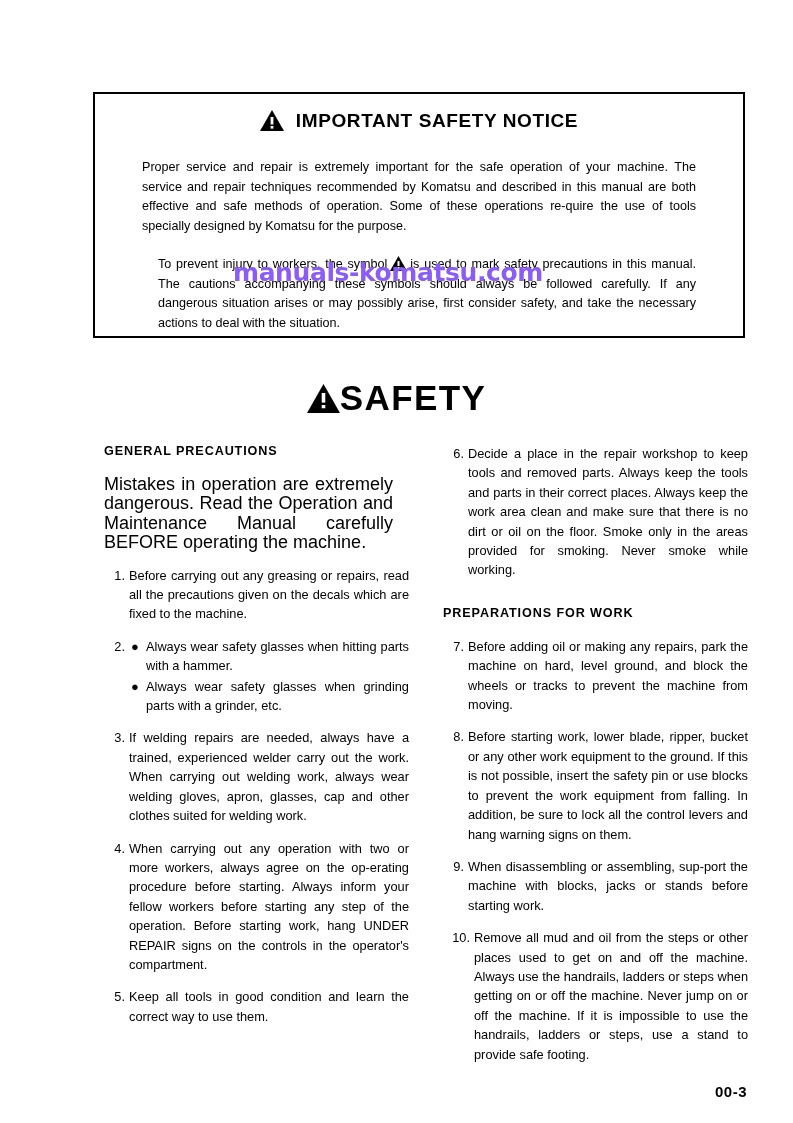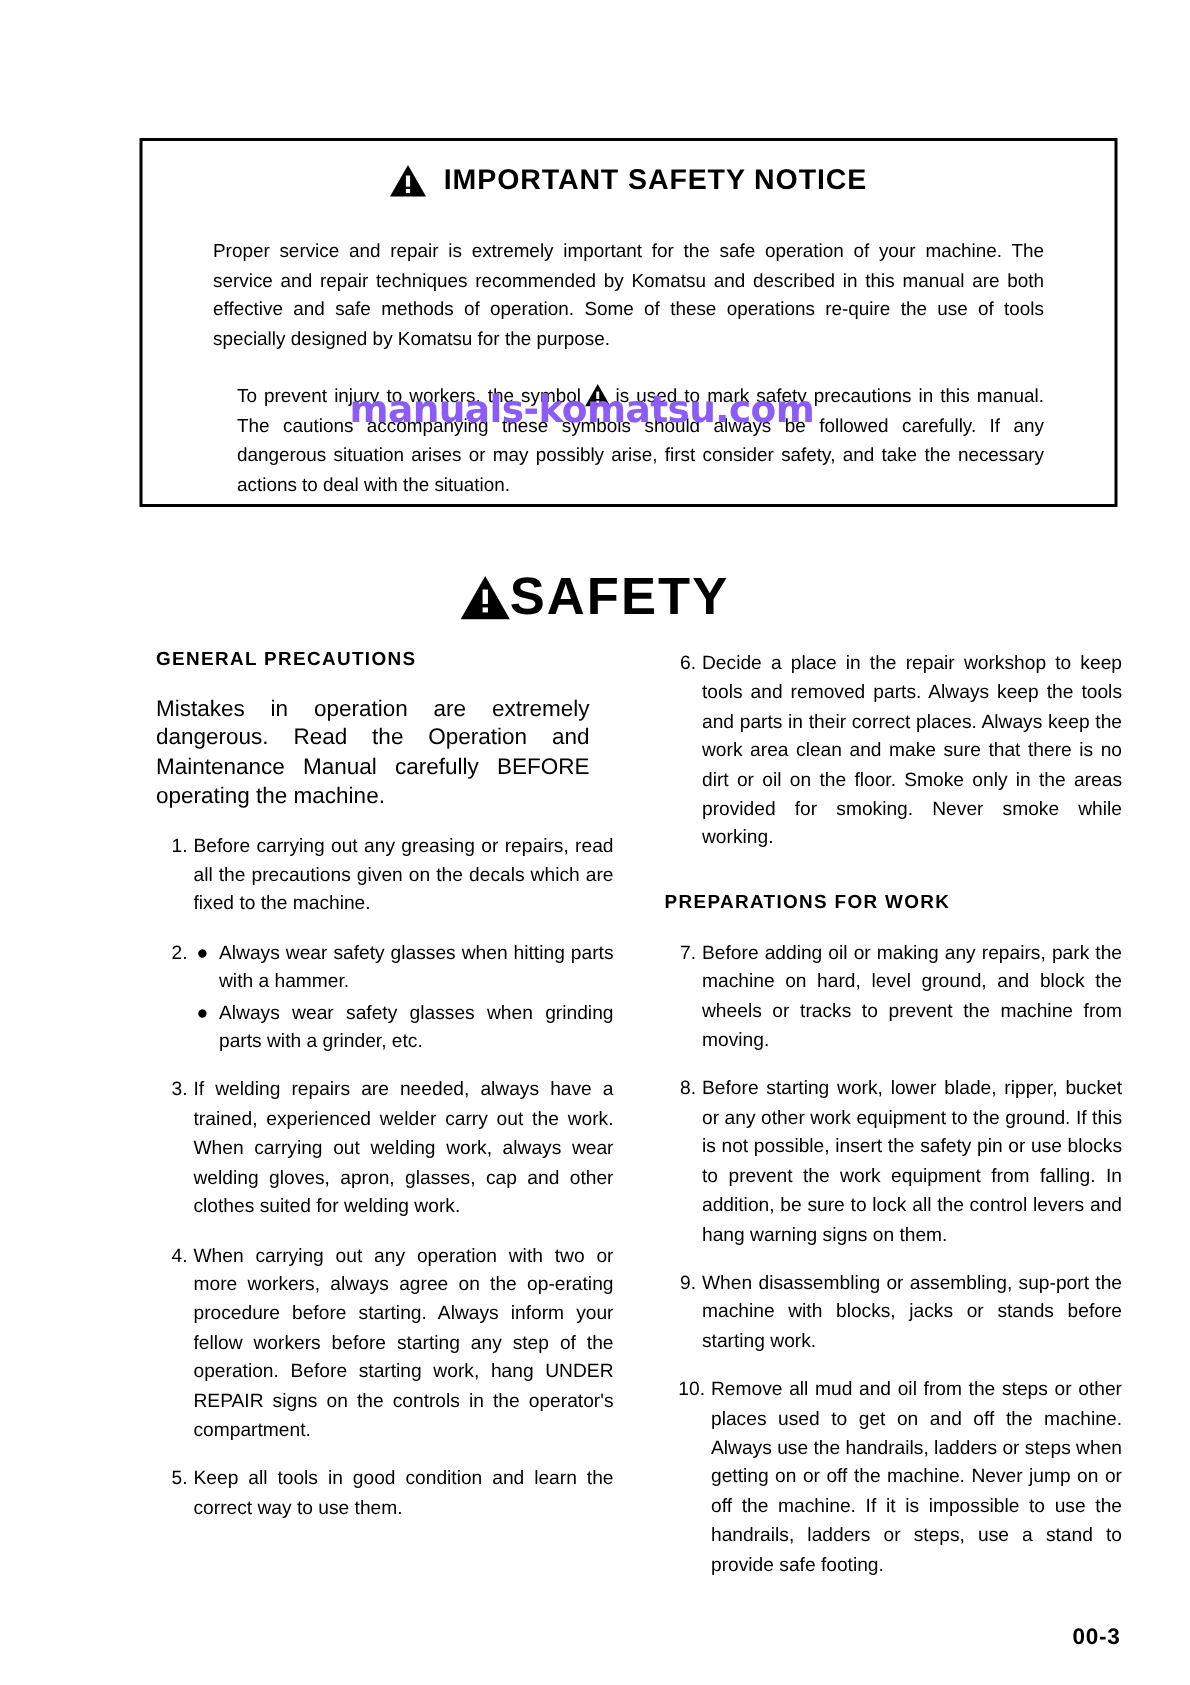--- a/index.html
+++ b/index.html
@@ -90,41 +90,41 @@
   .safety-head-text {
     font-size: 35px;
     font-weight: bold;
     letter-spacing: 1.4px;
   }
 
   
   .columns {
     position: absolute;
     left: 104px;
-    top: 432px;
+    top: 444px;
     width: 645px;
     display: flex;
     gap: 34px;
   }
   .col {
     width: 305px;
   }
 
   .sec-head {
     font-size: 12.6px;
     font-weight: bold;
     letter-spacing: 0.9px;
     margin: 0 0 17px 0;
   }
   .sec-head.spaced-top {
     margin-top: 26px;
   }
 
   .lead {
-    font-size: 15px;
+    font-size: 18px;
     line-height: 19.4px;
     text-align: justify;
     margin: 0 16px 13px 0;
   }
 
   ol.items {
     list-style: none;
     margin: 0;
     padding: 0;
   }

